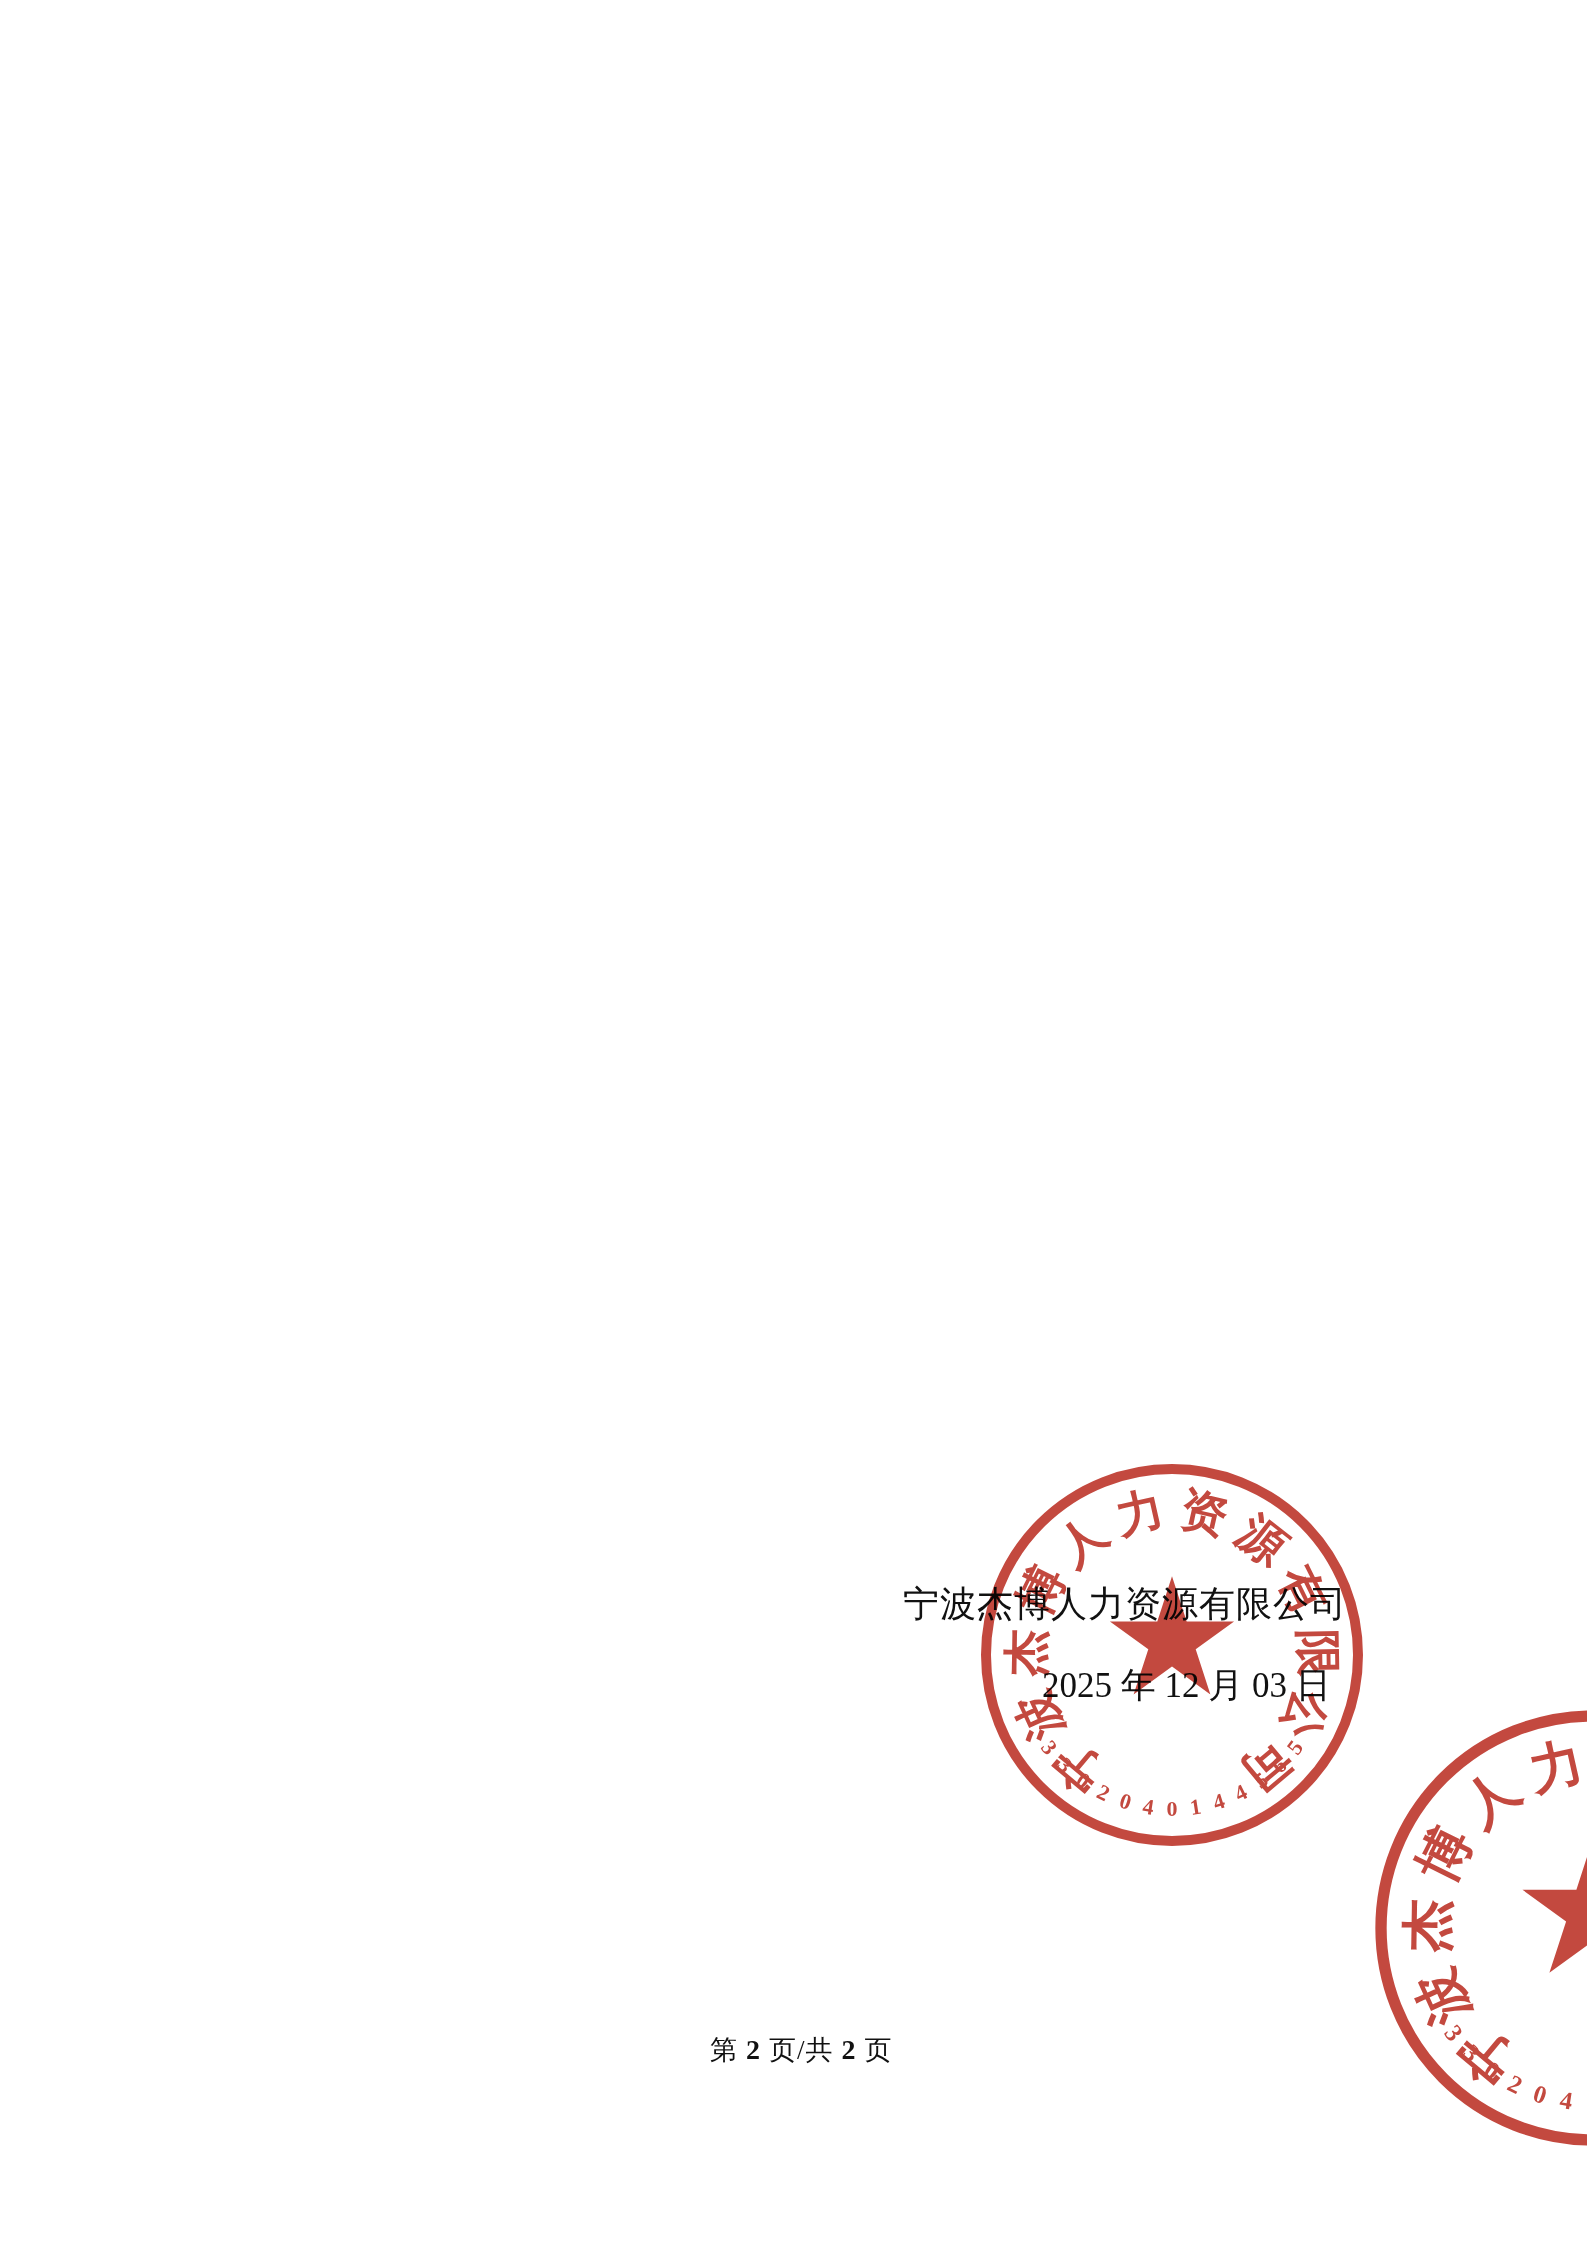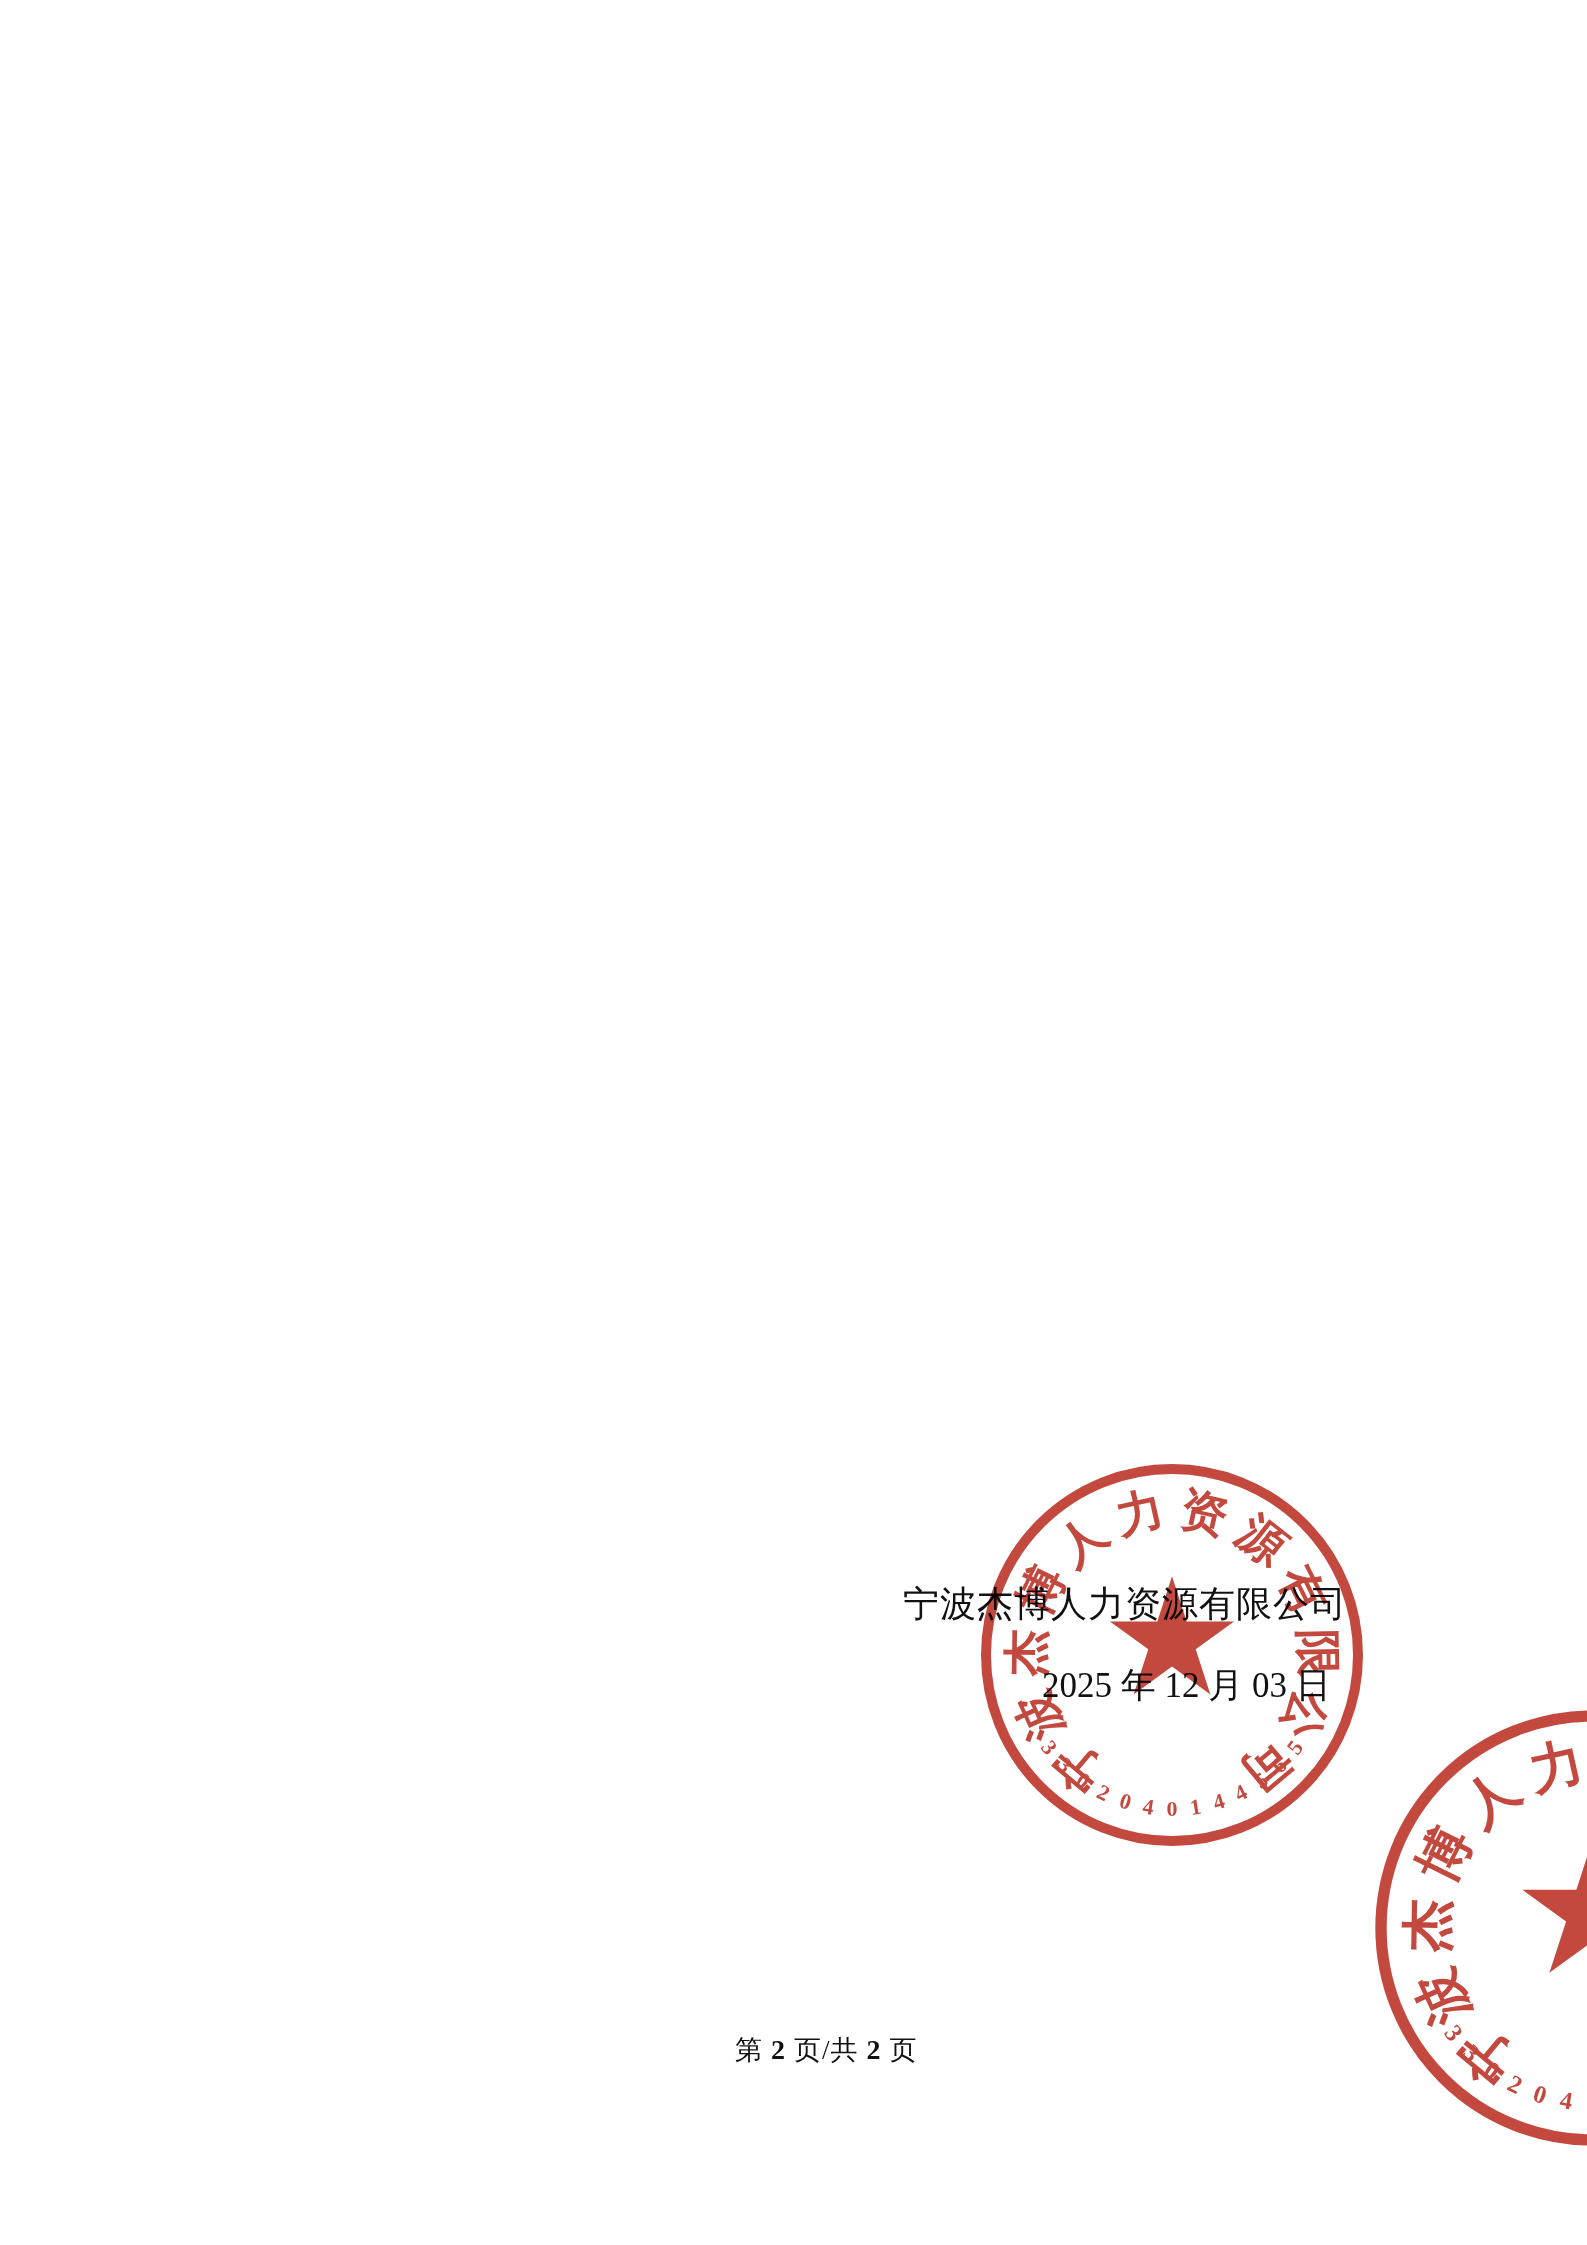--- a/index.html
+++ b/index.html
@@ -23,21 +23,21 @@
     position:absolute;left:903px;top:1580px;
     font-size:36px;letter-spacing:1px;white-space:nowrap;
   }
   .date-line{
     position:absolute;left:1042px;top:1662px;
     font-size:35px;white-space:nowrap;text-align:right;
   }
   
   .page-footer{
     position:absolute;left:710px;top:2032px;
-    font-size:27px;letter-spacing:1px;white-space:nowrap;margin-left:25px;
+    font-size:27px;letter-spacing:1px;white-space:nowrap;
   }
   .page-footer b{font-size:28px;margin:0 8px;}
   
   .seal{
     position:absolute;
     mix-blend-mode:multiply;
     opacity:0.88;
     pointer-events:none;
   }
   .seal svg text{font-family:"Liberation Serif","DejaVu Serif",serif;font-weight:bold;}

